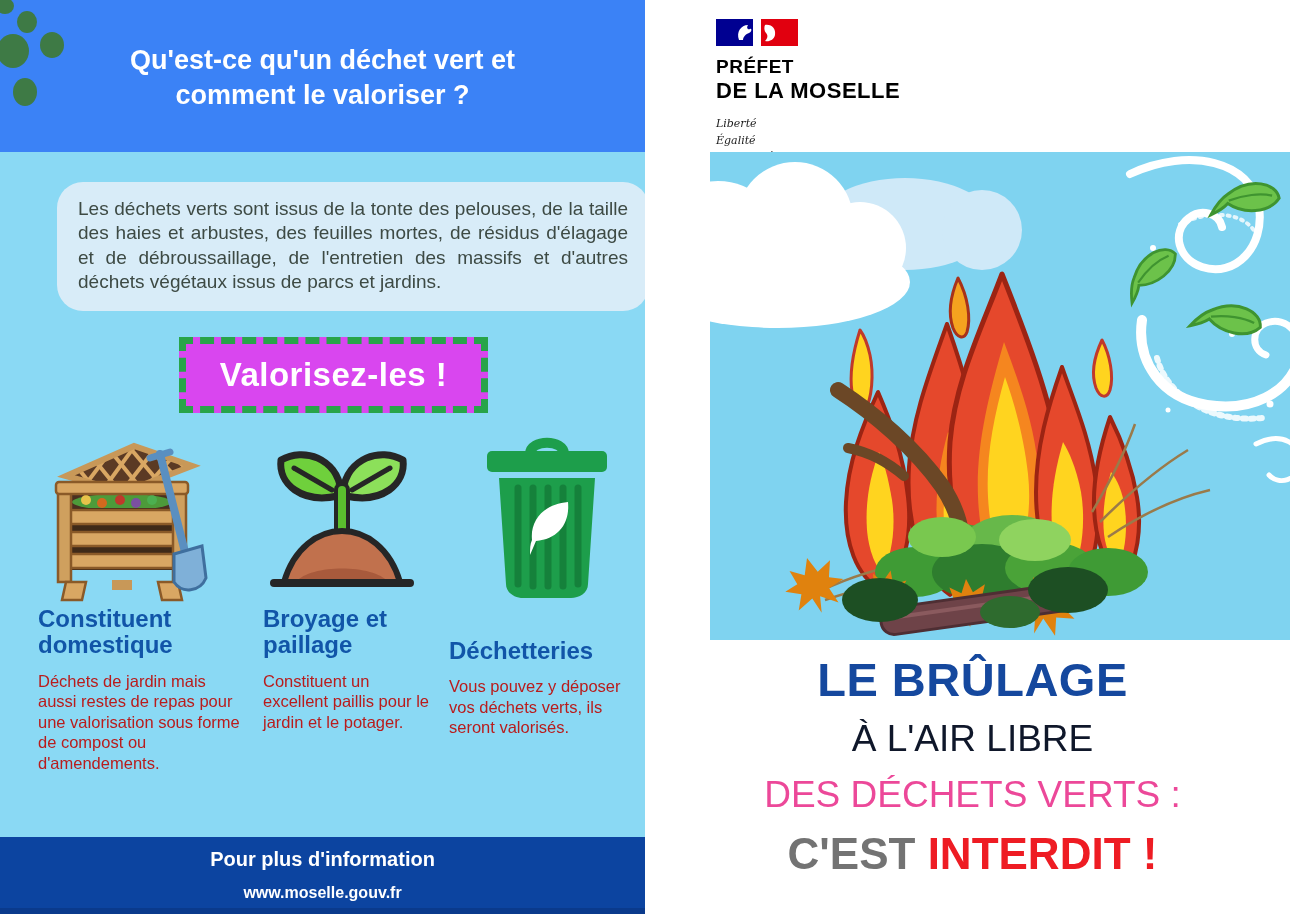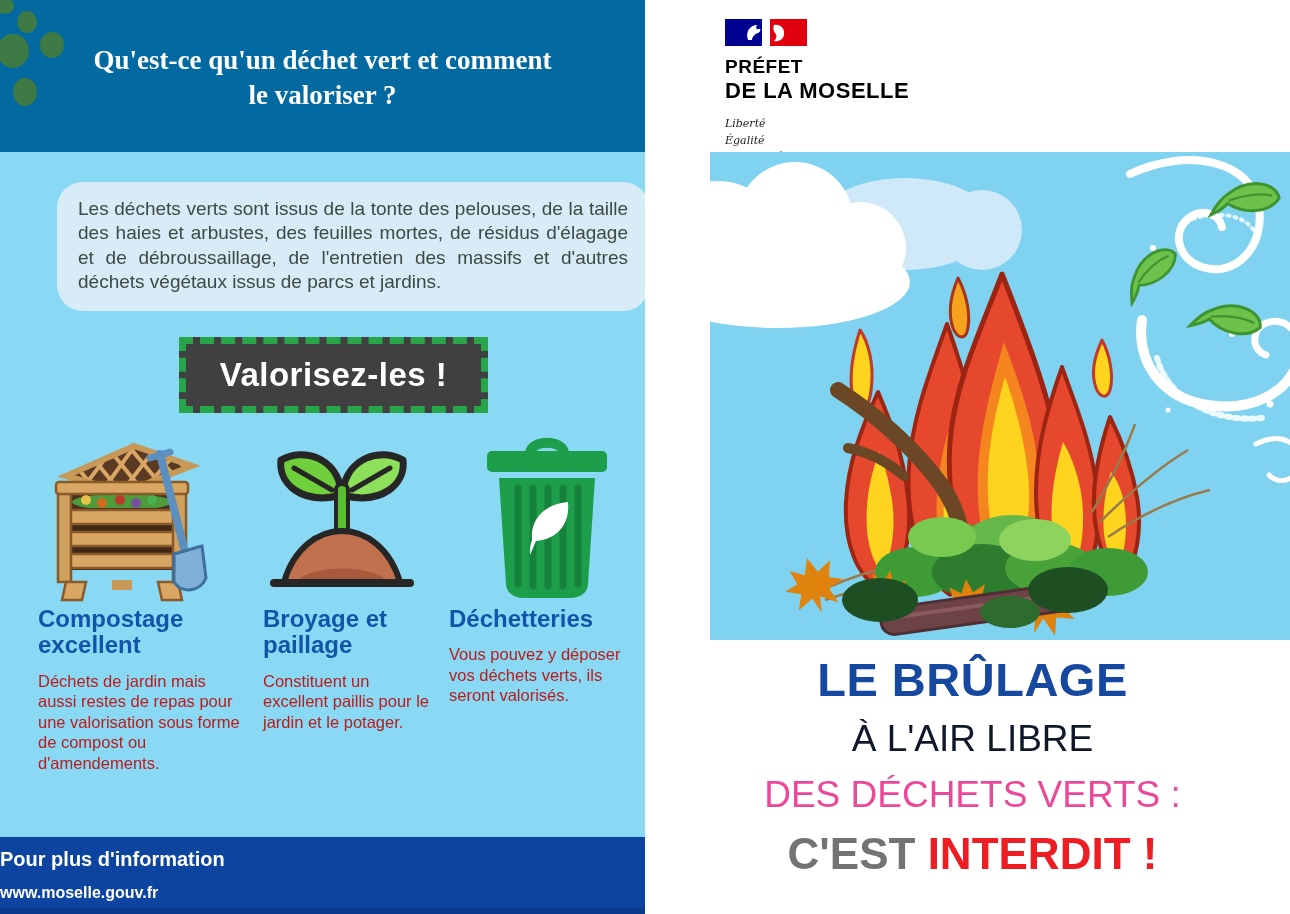--- a/index.html
+++ b/index.html
@@ -2,43 +2,43 @@
 <html><head>
 <meta charset="utf-8">
 <style>
   html,body{margin:0;padding:0;}
   body{
     width:1290px;height:914px;position:relative;overflow:hidden;
     background:#ffffff;font-family:"Liberation Sans",sans-serif;
   }
   
   .left-panel{position:absolute;left:0;top:0;width:645px;height:914px;background:#8ad9f4;}
-  .lp-header{position:absolute;left:0;top:0;width:645px;height:152px;background:#0369a1;
-    display:flex;align-items:center;justify-content:center;font-family:Liberation Serif, serif;}
+  .lp-header{position:absolute;left:0;top:0;width:645px;height:152px;background:#3b82f6;
+    display:flex;align-items:center;justify-content:center;}
   .lp-header .title{color:#ffffff;font-weight:bold;font-size:27px;line-height:1.3;
     text-align:center;width:480px;margin-top:4px;}
   .blobs{position:absolute;left:0;top:0;}
   .info-box{position:absolute;left:57px;top:182px;width:592px;box-sizing:border-box;
     background:#d8ecf8;border-radius:26px;padding:15px 21px 17px 21px;}
   .info-box p{margin:0;font-size:19px;line-height:1.28;color:#3d4a44;text-align:justify;}
   .badge{position:absolute;left:179px;top:337px;width:309px;height:76px;box-sizing:border-box;
-    background:#404040;border:7px dashed #28a449;display:flex;align-items:center;justify-content:center;}
+    background:#d946ef;border:7px dashed #28a449;display:flex;align-items:center;justify-content:center;}
   .badge span{color:#ffffff;font-weight:bold;font-size:33px;letter-spacing:.5px;}
   .icon-slot{position:absolute;}
   .col{position:absolute;top:606px;}
   .col h3{margin:0;color:#1155a8;font-weight:bold;font-size:24px;line-height:1.1;}
   .col p{margin:12px 0 0 0;color:#b91c1c;font-size:16.5px;line-height:1.24;}
   .lp-footer{position:absolute;left:0;bottom:0;width:645px;height:77px;background:#0c44a0;
     border-bottom:6px solid #0a3a8c;box-sizing:border-box;
-    display:flex;flex-direction:column;align-items:flex-start;justify-content:flex-start;padding-top:11px;gap:13px;}
+    display:flex;flex-direction:column;align-items:center;justify-content:flex-start;padding-top:11px;gap:13px;}
   .lp-footer .f1{color:#fff;font-weight:bold;font-size:20px;}
   .lp-footer .f2{color:#fff;font-weight:bold;font-size:16px;}
   
   .right-panel{position:absolute;left:645px;top:0;width:645px;height:914px;background:#ffffff;}
-  .gov-logo{position:absolute;left:71px;top:19px;margin-left:9px;}
+  .gov-logo{position:absolute;left:71px;top:19px;}
   .gov-logo .l1{font-size:19px;font-weight:bold;color:#000;letter-spacing:.5px;margin-top:5px;}
   .gov-logo .l2{font-size:22px;font-weight:bold;color:#000;letter-spacing:.5px;}
   .gov-logo .motto{margin-top:12px;font-family:"DejaVu Serif",serif;font-style:italic;
     font-size:11px;line-height:1.5;color:#1a1a1a;}
   .sky{position:absolute;left:65px;top:152px;width:580px;height:488px;background:#7fd3f0;overflow:hidden;}
   .rp-title{position:absolute;left:0;top:652px;width:655px;text-align:center;}
   .rp-title .t1{margin:0;color:#15489e;font-weight:bold;font-size:47px;letter-spacing:.5px;}
   .rp-title .t2{margin:11px 0 0 0;color:#0f172a;font-weight:400;font-size:37px;}
   .rp-title .t3{margin:14px 0 0 0;color:#ec4899;font-weight:400;font-size:37px;text-align:center;}
   .rp-title .t4{margin:13px 0 0 0;font-weight:bold;font-size:44px;}
@@ -143,28 +143,28 @@
       <line x1="38" y1="54" x2="38" y2="150" stroke="#15813b" stroke-width="7" stroke-linecap="round"></line>
       <line x1="53" y1="54" x2="53" y2="152" stroke="#15813b" stroke-width="7" stroke-linecap="round"></line>
       <line x1="68" y1="54" x2="68" y2="152" stroke="#15813b" stroke-width="7" stroke-linecap="round"></line>
       <line x1="83" y1="54" x2="83" y2="152" stroke="#15813b" stroke-width="7" stroke-linecap="round"></line>
       <line x1="98" y1="54" x2="98" y2="150" stroke="#15813b" stroke-width="7" stroke-linecap="round"></line>
       <path d="M52,106 C50,86 64,70 88,68 C90,90 78,105 56,107 C54,112 52,116 50,121 C50,115 50,110 52,106 Z" fill="#ffffff"></path>
     </svg>
   </div>
 
   <div class="col" style="left:38px;width:205px;">
-    <h3>Compostage excellent</h3>
+    <h3>Constituent domestique</h3>
     <p>Déchets de jardin mais aussi restes de repas pour une valorisation sous forme de compost ou d'amendements.</p>
   </div>
   <div class="col" style="left:263px;width:172px;">
     <h3>Broyage et paillage</h3>
     <p>Constituent un excellent paillis pour le jardin et le potager.</p>
   </div>
-  <div class="col" style="left:449px;width:180px;">
+  <div class="col" style="left:449px;width:180px;margin-top:32px;">
     <h3>Déchetteries</h3>
     <p>Vous pouvez y déposer vos déchets verts, ils seront valorisés.</p>
   </div>
 
   <div class="lp-footer">
     <div class="f1">Pour plus d'information</div>
     <div class="f2">www.moselle.gouv.fr</div>
   </div>
 </div>
 

